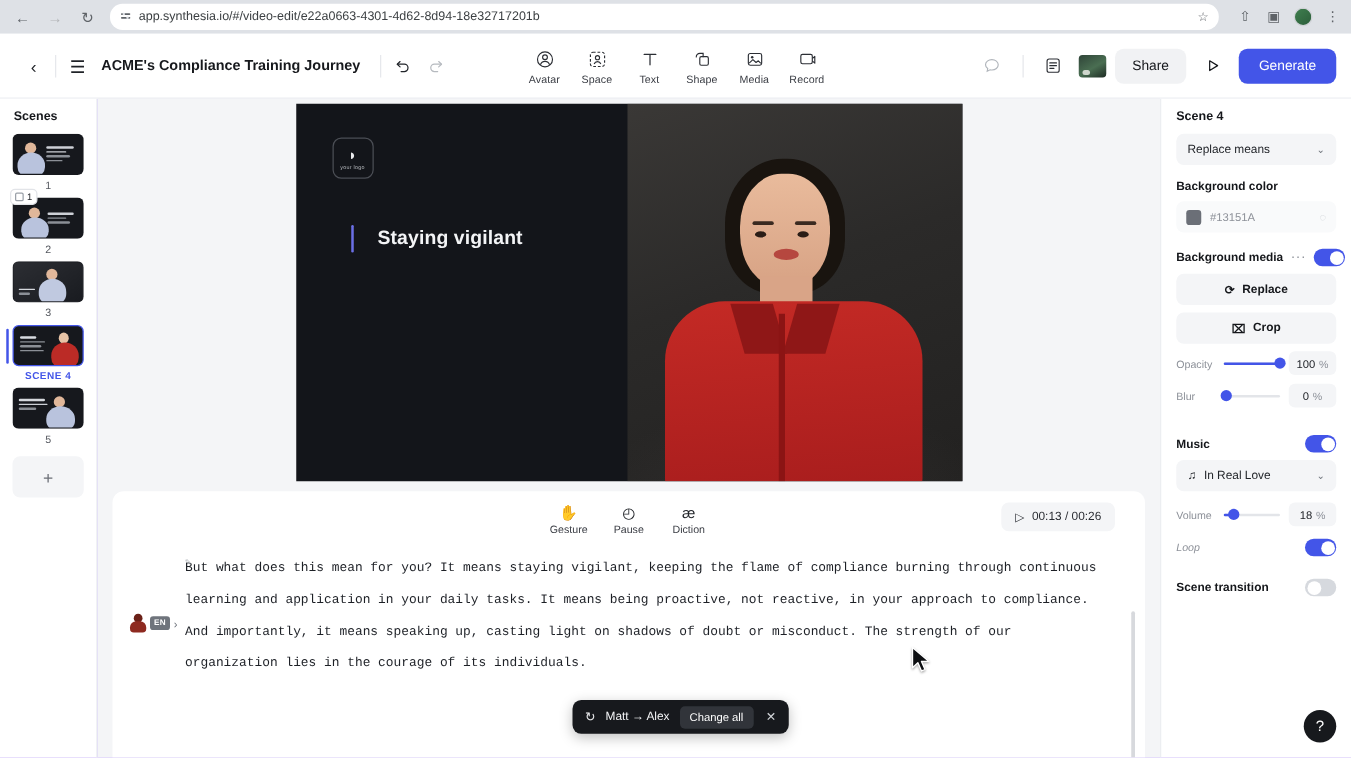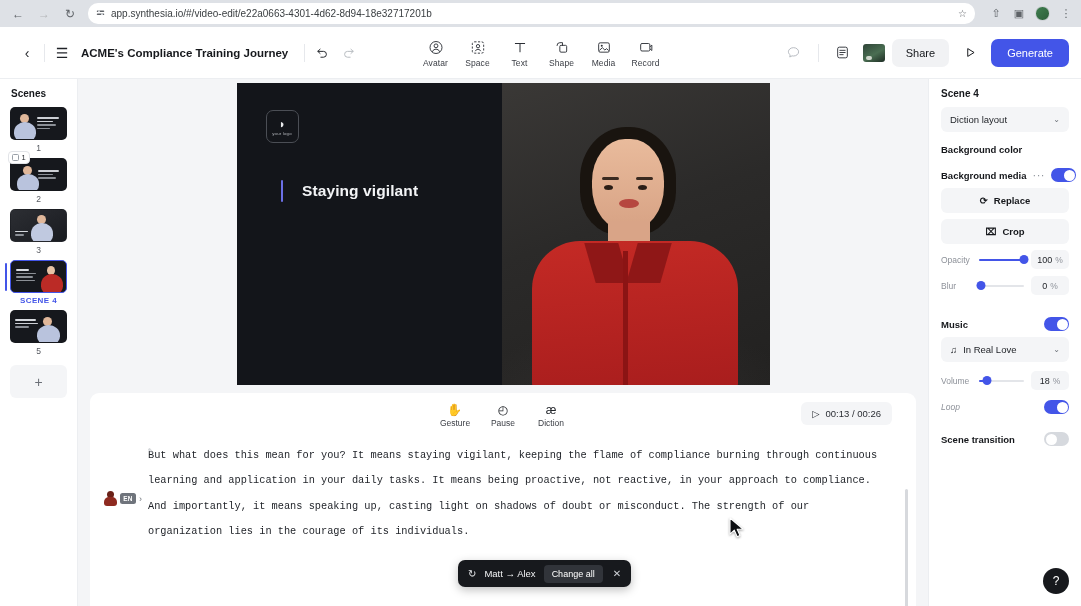--- a/index.html
+++ b/index.html
@@ -720,25 +720,30 @@
         </div>
         <div class="script-scrollbar"></div>
       </div>
     </div>
   </div>
 
   <div class="props">
     <div class="p-title">Scene 4</div>
 
     <div class="select-box">
-      <span>Diction layout</span>
+      <span>Replace means</span>
       <span class="chev">⌄</span>
     </div>
 
     <div class="p-label">Background color</div>
+    <div class="color-row">
+      <span class="swatch"></span>
+      <span class="color-hex">#13151A</span>
+      <span class="drop-ico">◌</span>
+    </div>
 
     <div class="row-head">
       <span class="p-label">Background media</span>
       <span class="dots">···</span>
       <span class="toggle"></span>
     </div>
 
     <div class="action-btn">
       <span>⟳</span>
       <span>Replace</span>

